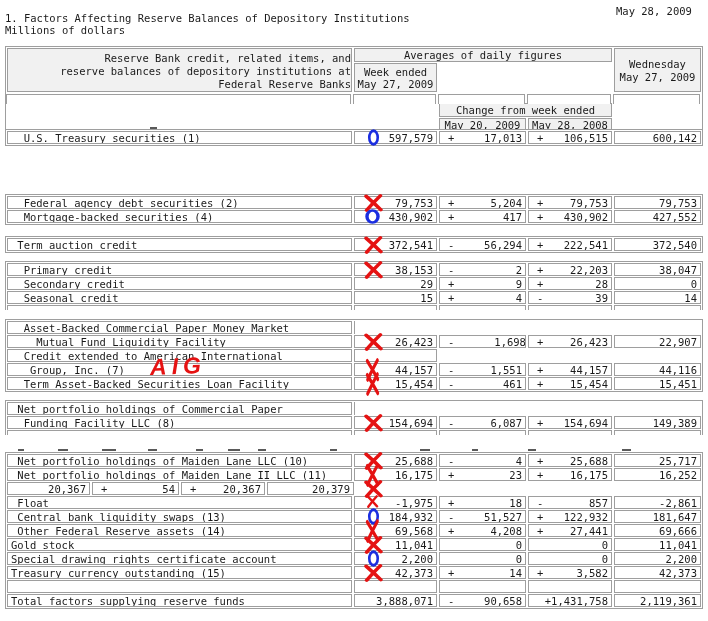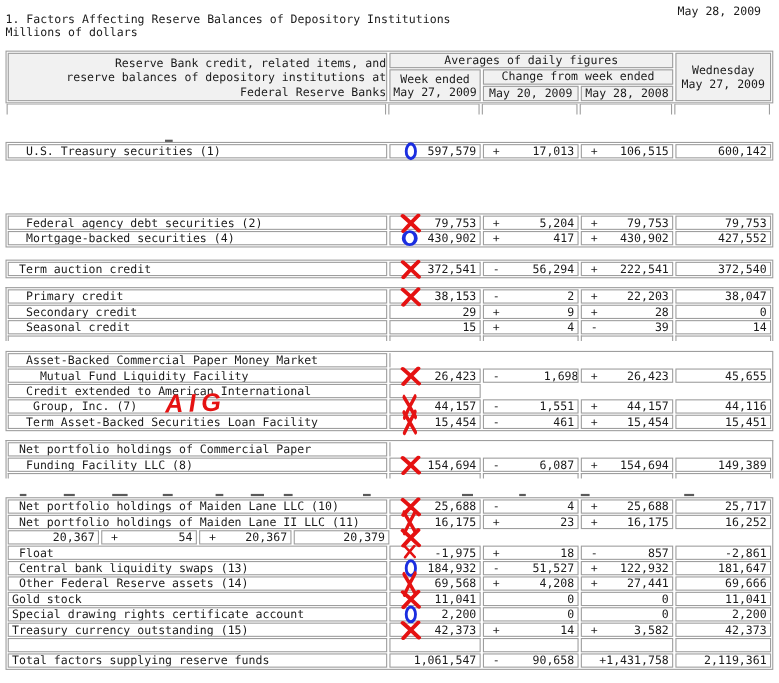--- a/index.html
+++ b/index.html
@@ -28,21 +28,21 @@
   #hdr{top:46px;}
   .hrow{display:flex;gap:2px;}
   .hcell{box-sizing:border-box;border:1px solid #9e9e9e;background:#f1f1f1;text-align:center;
          overflow:hidden;line-height:12px;}
   .hlab{width:345px;height:44px;padding-top:3px;line-height:13px;text-align:right;}
   .hmid{width:258px;}
   .havg{height:14px;margin-bottom:1px;}
   .hrow2{display:flex;gap:2px;}
   .hweek{width:103px;height:29px;padding-top:2px;line-height:12px;}
   .hchg{width:173px;}
-  .hchgt{height:14px;margin-bottom:1px;}
+  .hchgt{height:14px;margin-bottom:1px;margin-top:40px;}
   .hdates{display:flex;gap:2px;}
   .hd1{width:87px;height:14px;}
   .hd2{width:84px;height:14px;}
   .hwed{width:87px;height:44px;padding-top:9px;line-height:13px;}
 
   
   .hdr-stub{position:absolute;left:5px;top:94px;width:698px;height:10px;box-sizing:border-box;
             padding:0 1px;overflow:hidden;}
   .hdr-stub .row{margin:0;}
   .hdr-stub .cell{height:12px;}
@@ -203,21 +203,21 @@
     <div class="grp" style="top: 319px;">
       <div class="row">
         <div class="cell lab">  Asset-Backed Commercial Paper Money Market</div>
         <span class="stub"></span>
       </div>
       <div class="row">
         <div class="cell lab">    Mutual Fund Liquidity Facility</div>
         <div class="cell wk">26,423</div>
         <div class="cell c1"><div class="" style="display: inline;">-</div><div class="" style="display: inline; margin-left: 40px;">1,698</div></div>
         <div class="cell c2"><div class="" style="display: inline;">+</div><div class="" style="display: inline;">26,423</div></div>
-        <div class="cell wd">45,655</div>
+        <div class="cell wd">22,907</div>
         <span class="mk mk-x">
           <svg viewBox="0 0 20 20" preserveAspectRatio="none">
             <path d="M3 2.5 Q10 9.5 17 17.5 M16.5 2 Q9.5 10 3.5 18" fill="none" stroke="#e51212" stroke-width="3.6" stroke-linecap="round"></path>
           </svg>
         </span>
       </div>
       <div class="row">
         <div class="cell lab">  Credit extended to American International</div>
         <div class="cell wk"></div>
       </div>
@@ -381,21 +381,21 @@
       </div>
       <div class="row">
         <div class="cell lab"></div>
         <div class="cell wk"></div>
         <div class="cell c1"></div>
         <div class="cell c2"></div>
         <div class="cell wd"></div>
       </div>
       <div class="row">
         <div class="cell lab">Total factors supplying reserve funds</div>
-        <div class="cell wk">1,061,547</div>
+        <div class="cell wk">3,888,071</div>
         <div class="cell c1"><div class="" style="display: inline;">-</div><div class="" style="display: inline;">90,658</div></div>
         <div class="cell c2"><div class="" style="display: inline;"></div><div class="" style="display: inline;">+1,431,758</div></div>
         <div class="cell wd">2,119,361</div>
       </div>
     </div>
     <div class="art" style="left: 150px; top: 127px; width: 7px;"></div>
     <div class="art" style="left: 18px; top: 449px; width: 6px;"></div>
     <div class="art" style="left: 58px; top: 449px; width: 10px;"></div>
     <div class="art" style="left: 102px; top: 449px; width: 14px;"></div>
     <div class="art" style="left: 148px; top: 449px; width: 9px;"></div>

